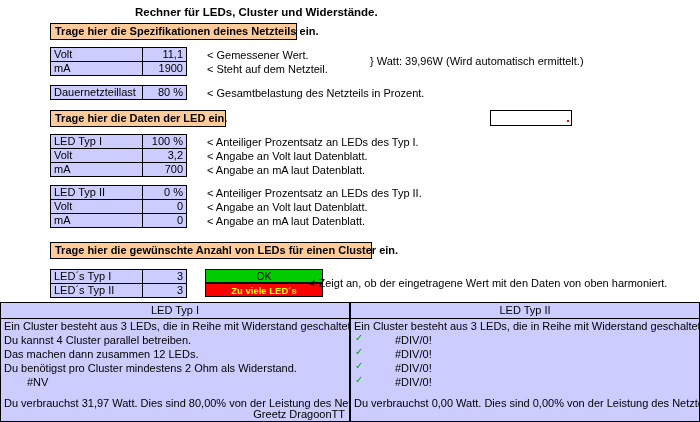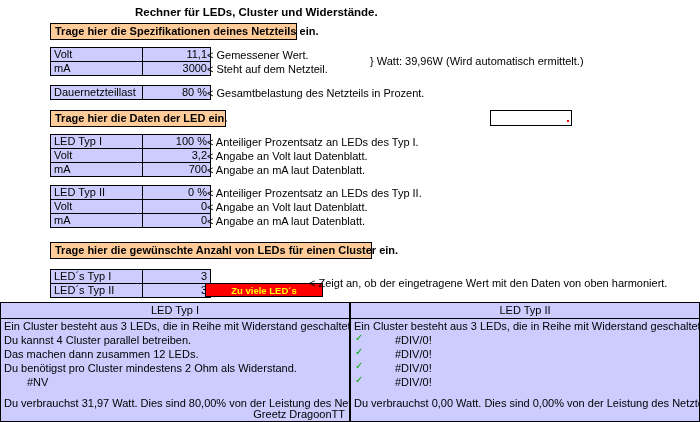--- a/index.html
+++ b/index.html
@@ -53,21 +53,21 @@
     line-height: 13px;
     white-space: nowrap;
   }
   td.lbl {
     background: #ccccff;
     width: 92px;
     margin-top: 18px;
   }
   td.val {
     background: #ccccff;
-    width: 68px;
+    width: 44px;
     text-align: right;
   }
   .note {
     position: absolute;
     font-size: 11px;
     white-space: nowrap;
     line-height: 14px;
   }
   .brace {
     position: absolute;
@@ -166,21 +166,21 @@
   <div class="hdr-band" style="left:50px; top:23px; width:247px;">Trage hier die Spezifikationen deines Netzteils ein.</div>
 
   <table class="tbl" style="left:50px; top:47px;">
     <tbody>
         <tr>
       <td class="lbl">Volt</td>
       <td class="val">11,1</td>
     </tr>
     <tr>
       <td class="lbl">mA</td>
-      <td class="val">3000</td>
+      <td class="val">1900</td>
     </tr>
   </tbody>
     </table>
 
   <div class="note" style="left:207px; top:48px;">&lt; Gemessener Wert.</div>
   <div class="note" style="left:207px; top:62px;">&lt; Steht auf dem Netzteil.</div>
   <div class="brace" style="left:370px; top:55px;">} Watt: 39,96W (Wird automatisch ermittelt.)</div>
 
   <table class="tbl" style="left:50px; top:85px;">
     <tbody>
@@ -247,20 +247,21 @@
       <td class="lbl">LED´s Typ I</td>
       <td class="val">3</td>
     </tr>
     <tr>
       <td class="lbl">LED´s Typ II</td>
       <td class="val">3</td>
     </tr>
   </tbody>
     </table>
 
+  <div class="status ok" style="left:205px; top:269px;">OK</div>
   <div class="status bad" style="left:205px; top:283px;">Zu viele LED´s</div>
 
   <div class="note" style="left:309px; top:276px;">&lt; Zeigt an, ob der eingetragene Wert mit den Daten von oben harmoniert.</div>
 
   <div class="bottom">
 
     <div class="bcol left">
       <div class="bhead">LED Typ I</div>
       <div class="bline">Ein Cluster besteht aus 3 LEDs, die in Reihe mit Widerstand geschaltet werden.</div>
       <div class="bline">Du kannst 4 Cluster parallel betreiben.</div>

